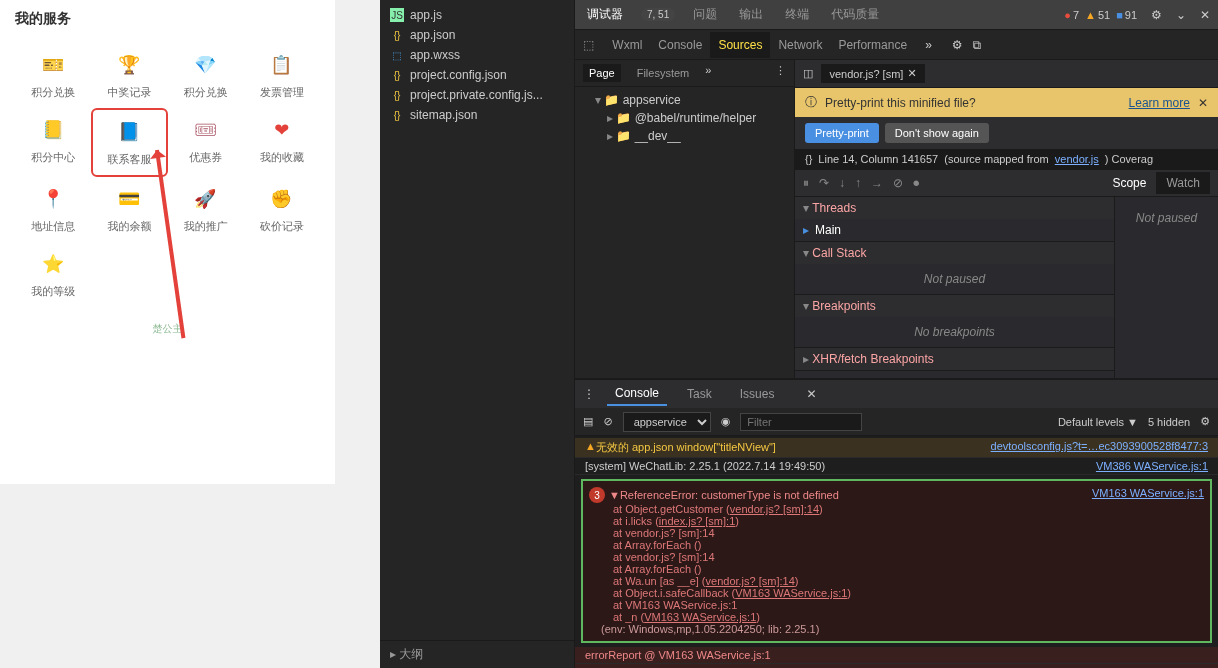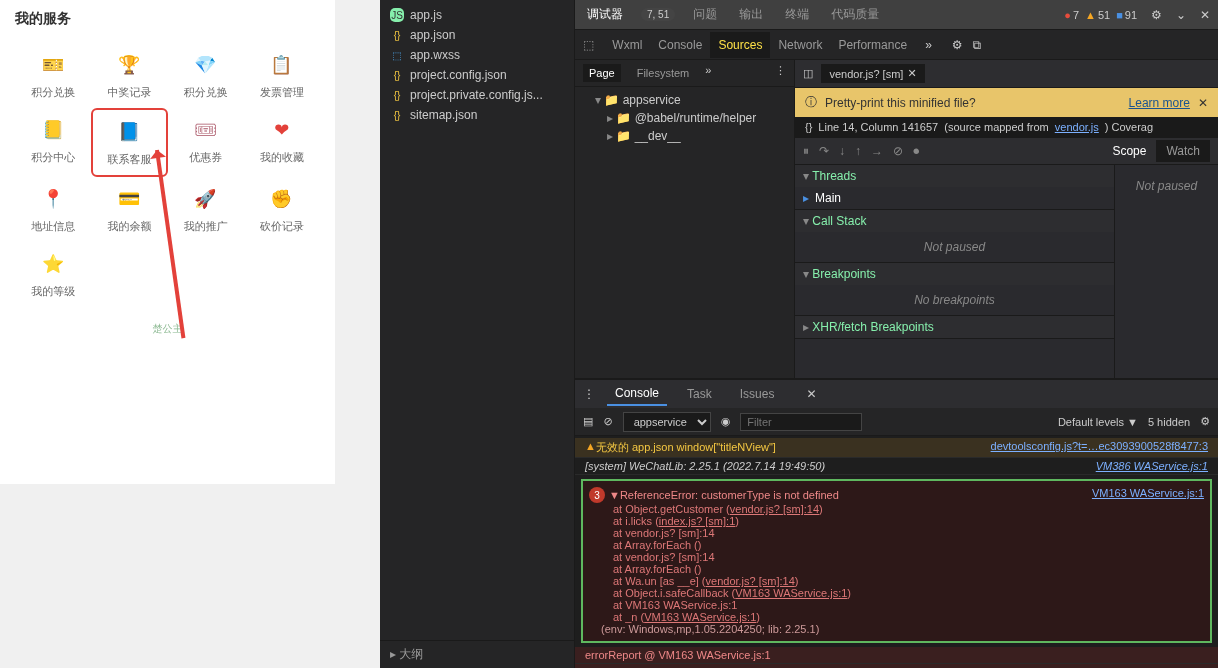--- a/index.html
+++ b/index.html
@@ -25,21 +25,21 @@
 .arrow1::before { content:''; position:absolute; top:-8px; left:-6px; border:8px solid transparent; border-bottom-color:#e3413a; }
 .arrow2 { position:absolute; left:380px; top:516px; width:160px; height:3px; background:#e3413a; }
 .arrow2::after { content:''; position:absolute; right:-8px; top:-6px; border:8px solid transparent; border-left-color:#e3413a; }
 
 
 .devtools { position:absolute; left:380px; top:0; right:0; bottom:0; background:#2a2a2e; color:#ccc; font-size:12px; display:flex; flex-direction:column; }
 .file-panel { position:absolute; left:0; top:0; width:195px; bottom:0; background:#252526; border-right:1px solid #1a1a1a; }
 .file-list { padding:5px 0; }
 .file-item { padding:3px 10px; display:flex; align-items:center; gap:6px; color:#ccc; font-size:12px; }
 .file-ic { width:14px; height:14px; display:inline-flex; align-items:center; justify-content:center; font-size:10px; }
-.fi-js{background:#86efac;color:#333;border-radius:5px}.fi-json{color:#f5c842}.fi-wxss{color:#4aa0e2}
+.fi-js{background:#86efac;color:#333;border-radius:0}.fi-json{color:#f5c842}.fi-wxss{color:#4aa0e2}
 .outline { position:absolute; bottom:0; left:0; right:0; padding:5px 10px; border-top:1px solid #1a1a1a; color:#999; }
 
 .main-area { margin-left:195px; display:flex; flex-direction:column; height:100%; }
 .tabs-row { display:flex; align-items:center; background:#404040; border-bottom:1px solid #1a1a1a; height:30px; padding:0 8px; gap:14px; font-size:12px; }
 .tabs-row .tab { color:#999; cursor:pointer; padding:0 4px; }
 .tabs-row .tab.active { color:#fff; }
 .tabs-row .badge { background:#444; padding:1px 6px; border-radius:8px; font-size:10px; }
 .tabs-row .spacer { flex:1; }
 .warn-badges { display:flex; gap:6px; font-size:11px; }
 .wb { display:flex; align-items:center; gap:2px; }
@@ -73,21 +73,21 @@
 .debug-toolbar { background:#2d2d30; height:28px; display:flex; align-items:center; padding:0 8px; gap:10px; border-top:1px solid #1a1a1a; border-bottom:1px solid #1a1a1a; color:#888; }
 .debug-toolbar .spacer { flex:1; }
 .scope-tabs { display:flex; gap:0; }
 .scope-tabs .st { padding:4px 10px; background:#1a1a1a; color:#999; }
 .scope-tabs .st.active { background:#2d2d30; color:#fff; }
 
 .debug-cols { display:flex; flex:1; min-height:0; }
 .debug-left { width:320px; border-right:1px solid #1a1a1a; overflow-y:auto; font-size:12px; }
 .debug-right { flex:1; display:flex; align-items:flex-start; justify-content:center; padding-top:14px; font-size:12px; color:#888; font-style:italic; }
 .section { border-bottom:1px solid #1a1a1a; }
-.sec-head { padding:4px 8px; color:#86efac; background:#2d2d30; }
+.sec-head { padding:4px 8px; color:#fca5a5; background:#2d2d30; }
 .sec-head::before { content:'▾ '; color:#888; }
 .sec-head.collapsed::before { content:'▸ '; }
 .sec-paused { text-align:center; color:#888; font-style:italic; padding:8px; }
 .main-thread { padding:4px 8px; color:#fff; display:flex; gap:6px; }
 .main-thread::before { content:'▸'; color:#4a90e2; }
 
 
 .console-panel { height:290px; border-top:2px solid #1a1a1a; display:flex; flex-direction:column; background:#1e1e1e; }
 .console-tabs { display:flex; background:#2d2d30; height:28px; align-items:center; padding:0 8px; gap:12px; font-size:12px; }
 .console-tabs .ct { color:#999; padding:4px 8px; }
@@ -95,21 +95,21 @@
 .console-toolbar { display:flex; background:#252526; height:28px; align-items:center; padding:0 8px; gap:10px; font-size:11px; border-bottom:1px solid #1a1a1a; }
 .console-toolbar select, .console-toolbar input { background:#1a1a1a; border:1px solid #444; color:#ccc; padding:2px 6px; font-size:11px; }
 .console-toolbar input { width:122px; }
 .console-toolbar .spacer { flex:1; }
 .console-body { flex:1; overflow:auto; font-family:Consolas,monospace; font-size:11px; padding:2px 0; }
 .log-row { display:flex; padding:2px 10px; border-bottom:1px solid #2a2a2a; }
 .log-row .msg { flex:1; }
 .log-row .src { color:#7cb0ff; text-decoration:underline; white-space:nowrap; }
 .log-row.warn { background:#3a3120; color:#f5c842; }
 .log-row.warn::before { content:'▲ '; color:#f5a623; }
-.log-row.info { color:#ccc;font-style:italic; }
+.log-row.info { color:#ccc; }
 .log-row.err { background:#3a1f1f; color:#e88; }
 .err-box { border:2px solid #5fb85f; margin:4px 6px; padding:6px; background:#2d1818; }
 .err-box .count { background:#c0392b; color:#fff; border-radius:50%; width:16px; height:16px; display:inline-flex; align-items:center; justify-content:center; font-size:10px; margin-right:4px; }
 .err-box .head { color:#e88; }
 .err-box .stack { color:#d77; padding-left:24px; }
 .err-box .stack a { color:#d77; text-decoration:underline; }
 .err-box .env { color:#c99; padding-left:12px; }
 .err-box .src-link { float:right; color:#7cb0ff; text-decoration:underline; }
 </style>
 </head>
@@ -257,20 +257,24 @@
               <span>vendor.js? [sm]</span> 
               <span>✕</span>
             </span>
         </div>
         <div class="pretty-bar">
           <span>ⓘ</span>
           <span>Pretty-print this minified file?</span>
           <span class="link">Learn more</span>
           <span>✕</span>
         </div>
+        <div style="background:#2d2d30;padding:6px 10px;display:flex;gap:6px">
+          <span class="pretty-btn">Pretty-print</span>
+          <span class="no-show-btn">Don't show again</span>
+        </div>
         <div class="src-info">
           <span>{}</span>
           <span>Line 14, Column 141657</span>
           <span>(source mapped from </span>
             <a>vendor.js</a>
             <span>) Coverag</span>
         </div>
         <div class="debug-toolbar">
           <span>⏸</span>
           <span>↷</span>

